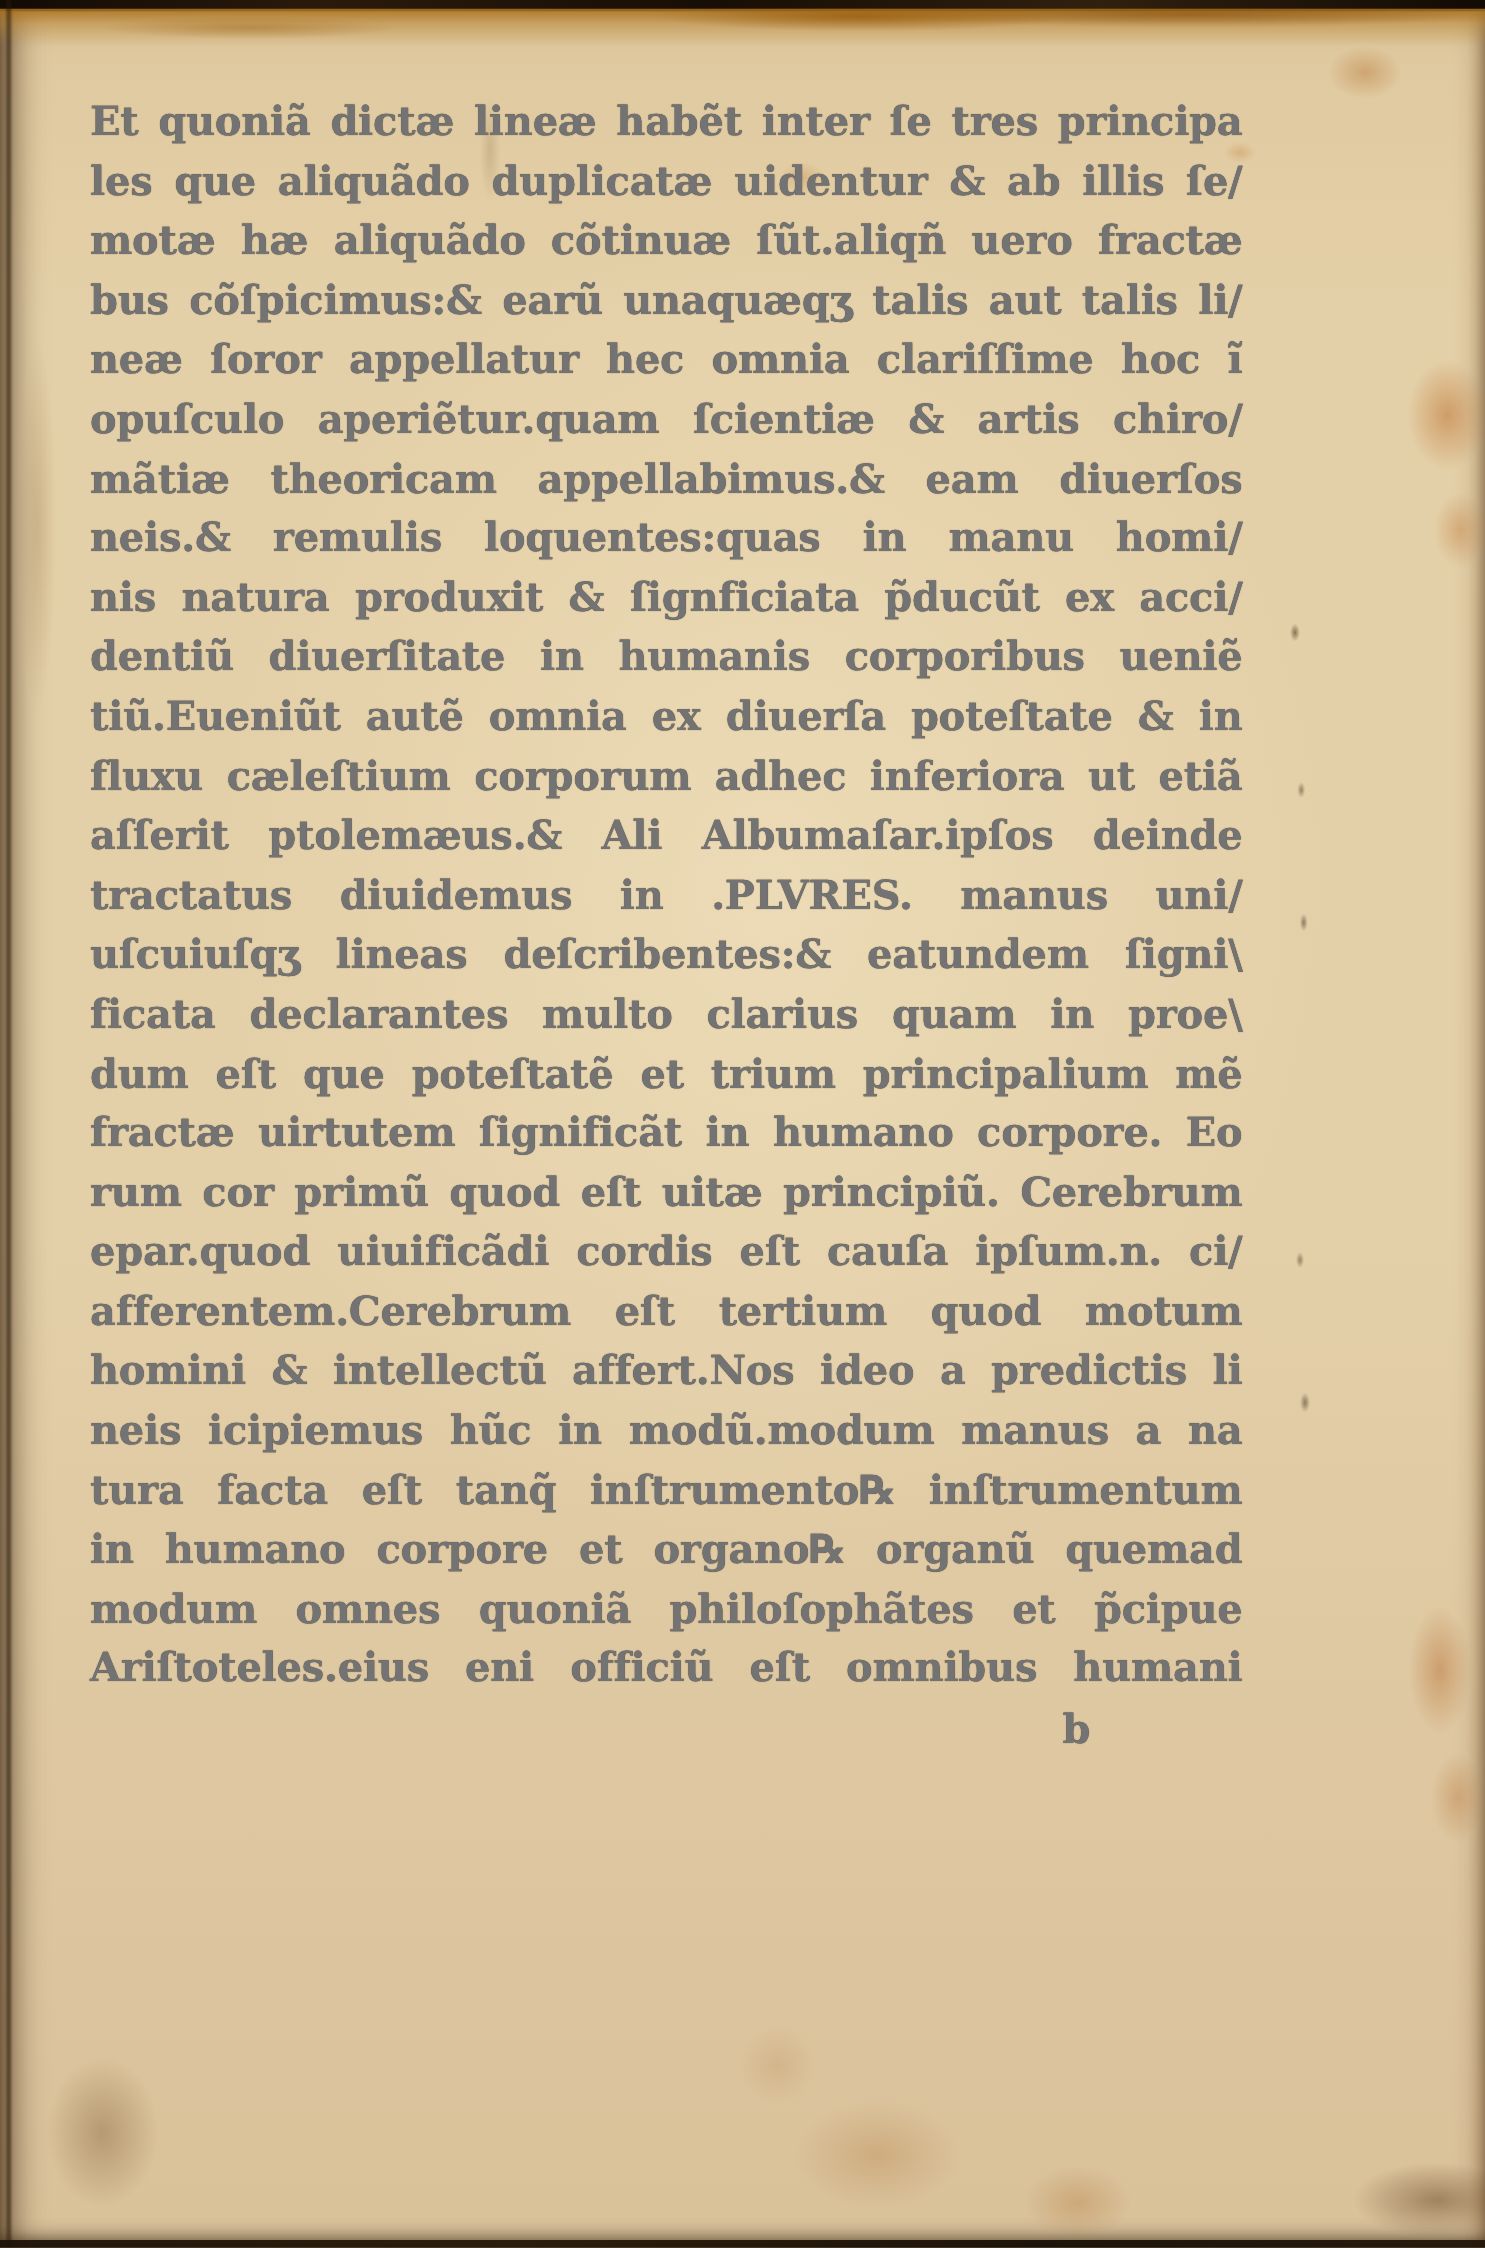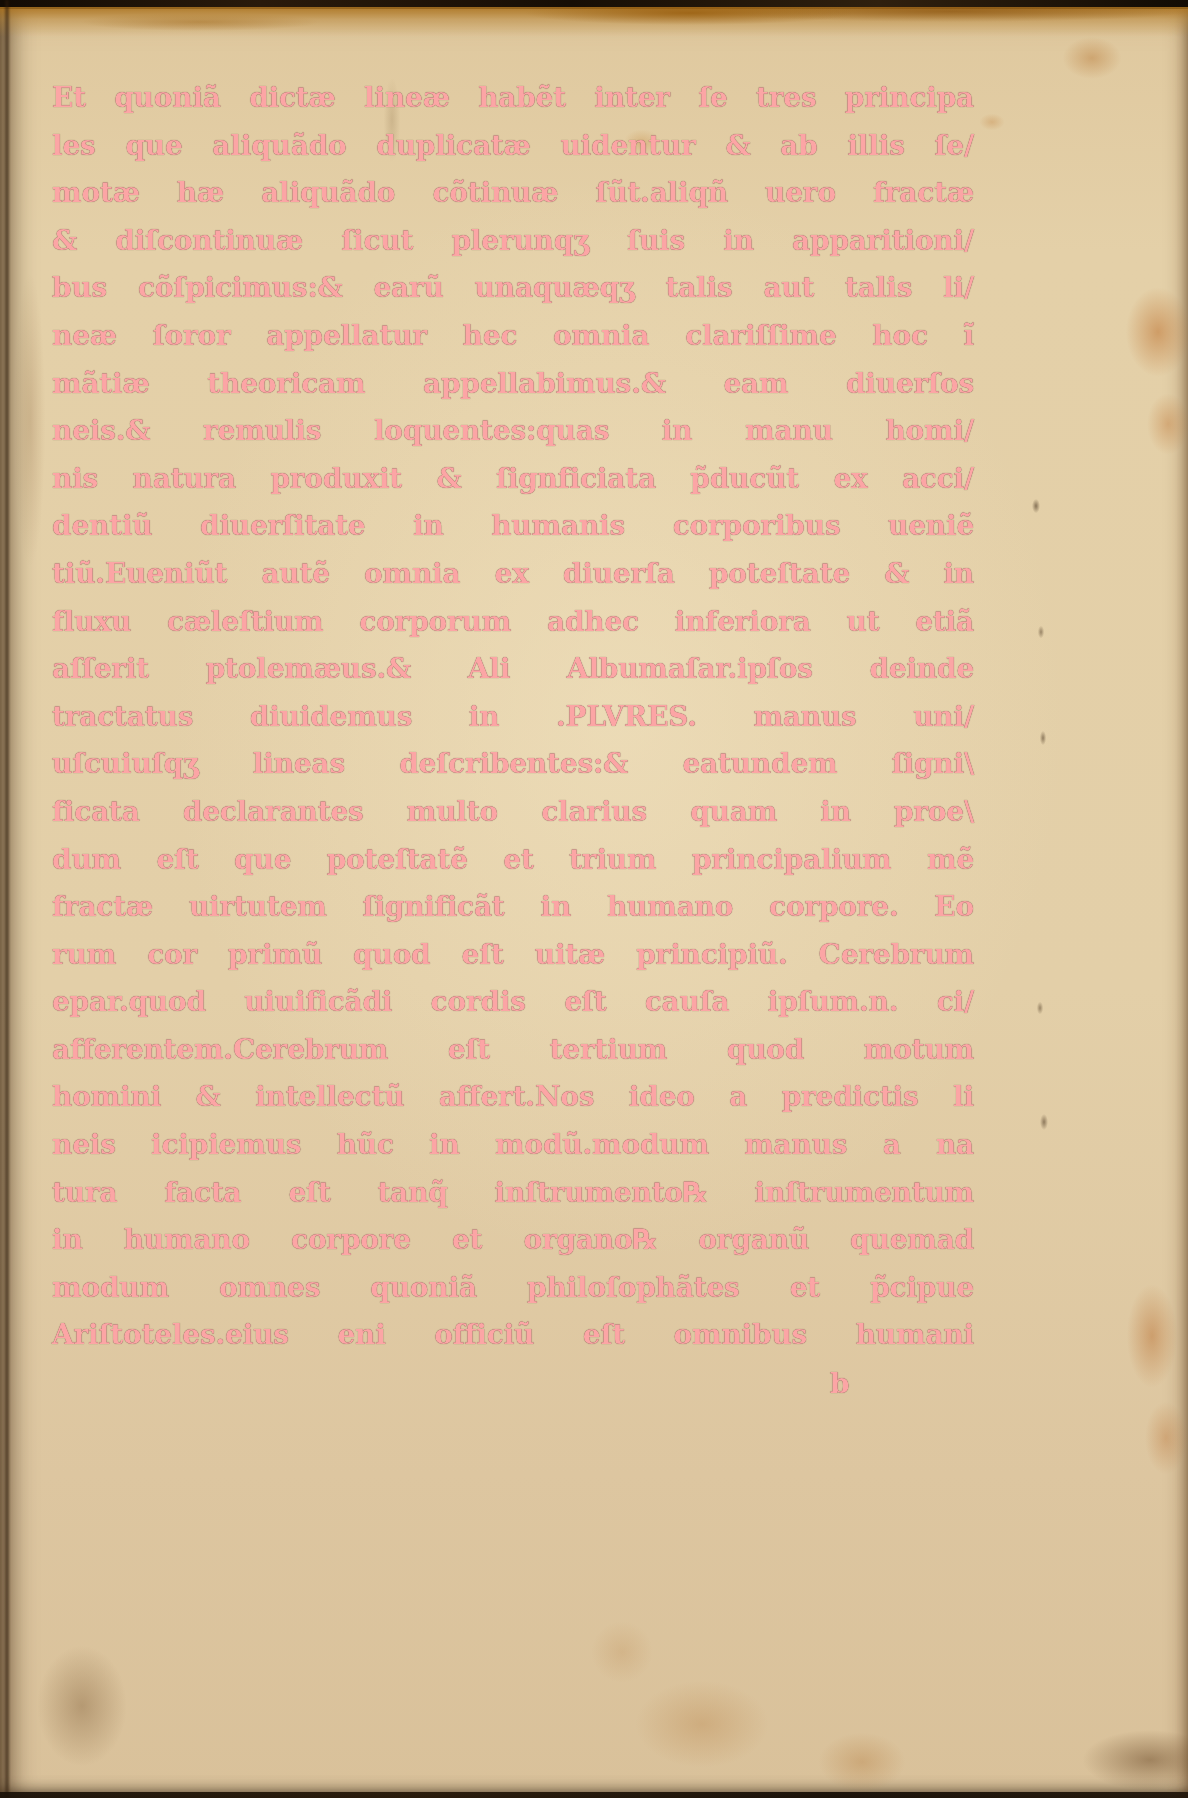--- a/index.html
+++ b/index.html
@@ -62,23 +62,23 @@
       radial-gradient(ellipse 5px 9px at 1036px 506px, rgba(60,40,20,.55), transparent 80%),
       radial-gradient(ellipse 4px 8px at 1041px 632px, rgba(60,40,20,.45), transparent 80%),
       radial-gradient(ellipse 4px 9px at 1043px 738px, rgba(60,40,20,.5), transparent 80%),
       radial-gradient(ellipse 4px 8px at 1040px 1008px, rgba(60,40,20,.45), transparent 80%),
       radial-gradient(ellipse 5px 10px at 1044px 1122px, rgba(60,40,20,.5), transparent 80%),
       radial-gradient(ellipse 160px 12px at 200px 22px, rgba(150,95,25,.5), transparent 75%),
       radial-gradient(ellipse 90px 40px at 1150px 1760px, rgba(90,55,22,.45), transparent 75%);
   }
   
   .text-block{
-    position:absolute;left:52px;top:74px;width:922px;
-    color:#fca5a5;
-    font-size:28px;font-weight:700;line-height:47.6px;
+    position:absolute;left:72px;top:74px;width:922px;
+    color:#737373;
+    font-size:32px;font-weight:700;line-height:47.6px;
     letter-spacing:-0.2px;
     text-shadow:0 0 0.7px rgba(36,27,16,.85);
   }
   .line{
     text-align:justify;text-align-last:justify;
     white-space:normal;height:47.6px;overflow:visible;
   }
   .catchword{
     text-align:left;text-align-last:left;
     padding-left:778px;margin-top:1px;
@@ -92,23 +92,23 @@
   <div class="stains"></div>
   <div class="edge-top"></div>
   <div class="band-top"></div>
   <div class="crease-left"></div>
   <div class="edge-bottom"></div>
 
   <div class="text-block">
     <div class="line">Et quoniã dictæ lineæ habẽt inter ſe tres principa</div>
     <div class="line">les que aliquãdo duplicatæ uidentur &amp; ab illis ſe/</div>
     <div class="line">motæ hæ aliquãdo cõtinuæ ſũt.aliqñ uero fractæ</div>
-    <div class="line">&amp; diſcontinuæ ſicut plerunqʒ ſuis in apparitioni/</div>
     <div class="line">bus cõſpicimus:&amp; earũ unaquæqʒ talis aut talis li/</div>
     <div class="line">neæ ſoror appellatur hec omnia clariſſime hoc ĩ</div>
+    <div class="line">opuſculo aperiẽtur.quam ſcientiæ &amp; artis chiro/</div>
     <div class="line">mãtiæ theoricam appellabimus.&amp; eam diuerſos</div>
     <div class="line">neis.&amp; remulis loquentes:quas in manu homi/</div>
     <div class="line">nis natura produxit &amp; ſignficiata p̃ducũt ex acci/</div>
     <div class="line">dentiũ diuerſitate in humanis corporibus ueniẽ</div>
     <div class="line">tiũ.Eueniũt autẽ omnia ex diuerſa poteſtate &amp; in</div>
     <div class="line">fluxu cæleſtium corporum adhec inferiora ut etiã</div>
     <div class="line">aſſerit ptolemæus.&amp; Ali Albumaſar.ipſos deinde</div>
     <div class="line">tractatus diuidemus in .PLVRES. manus uni/</div>
     <div class="line">uſcuiuſqʒ lineas deſcribentes:&amp; eatundem ſigni\</div>
     <div class="line">ficata declarantes multo clarius quam in proe\</div>

